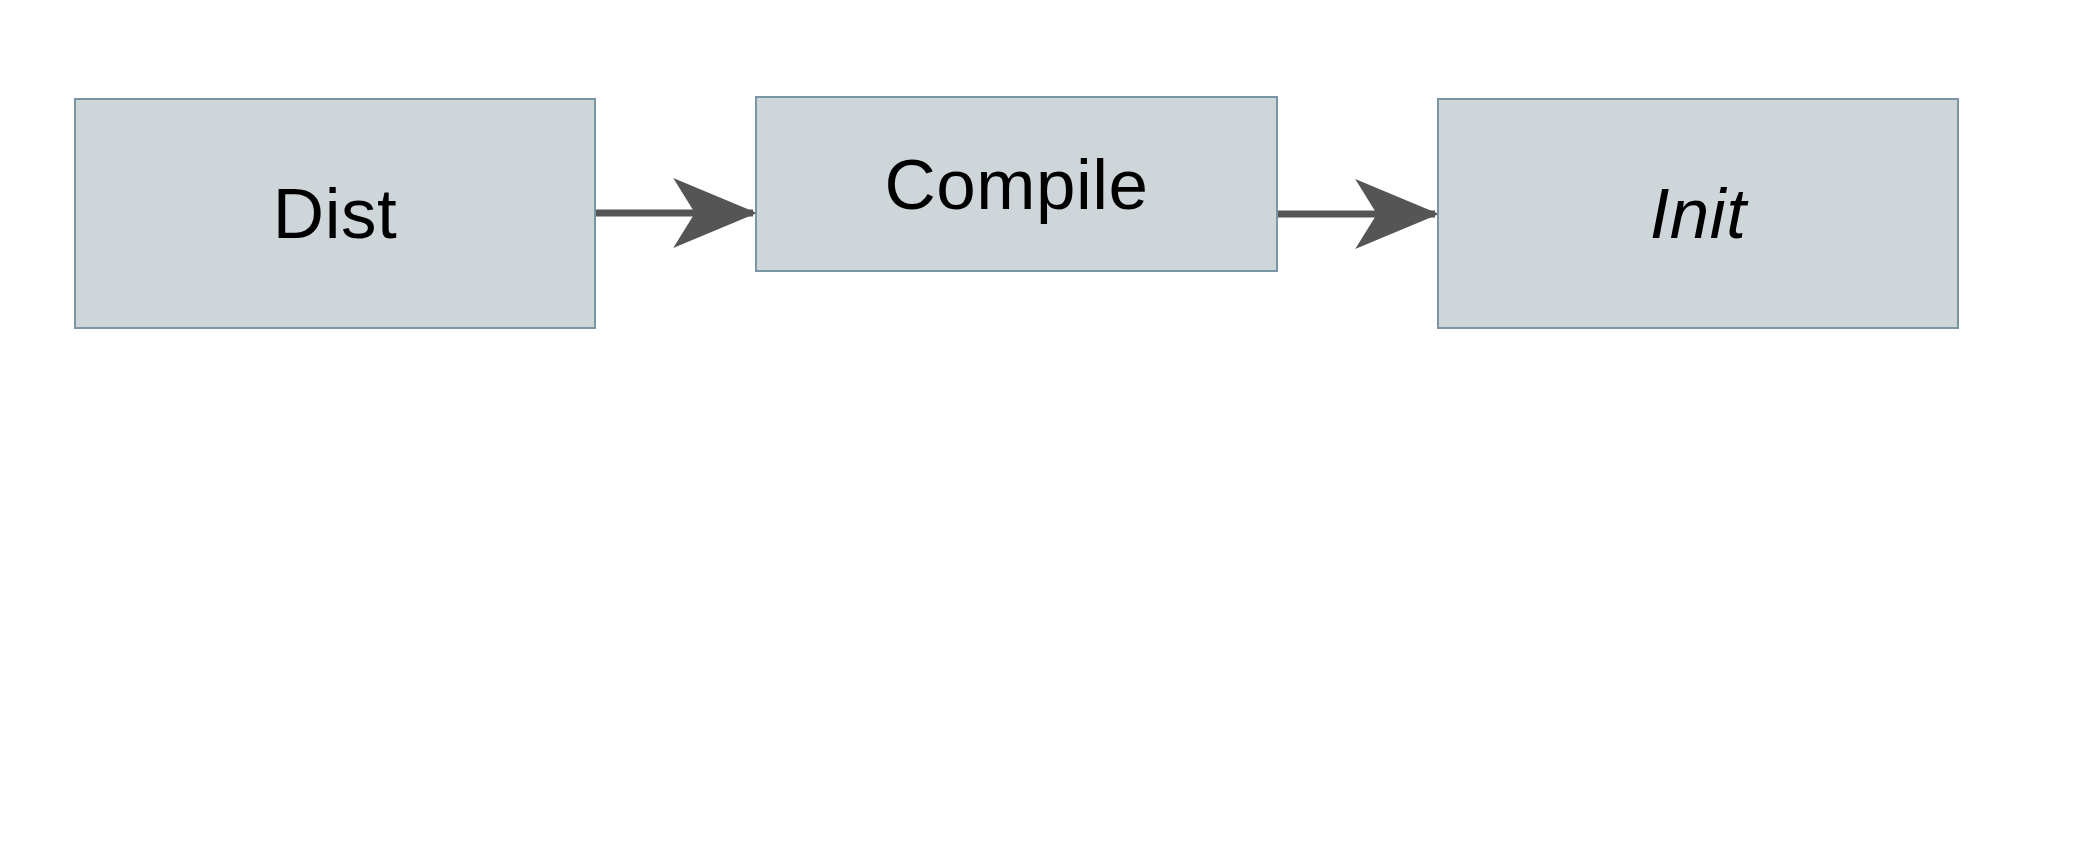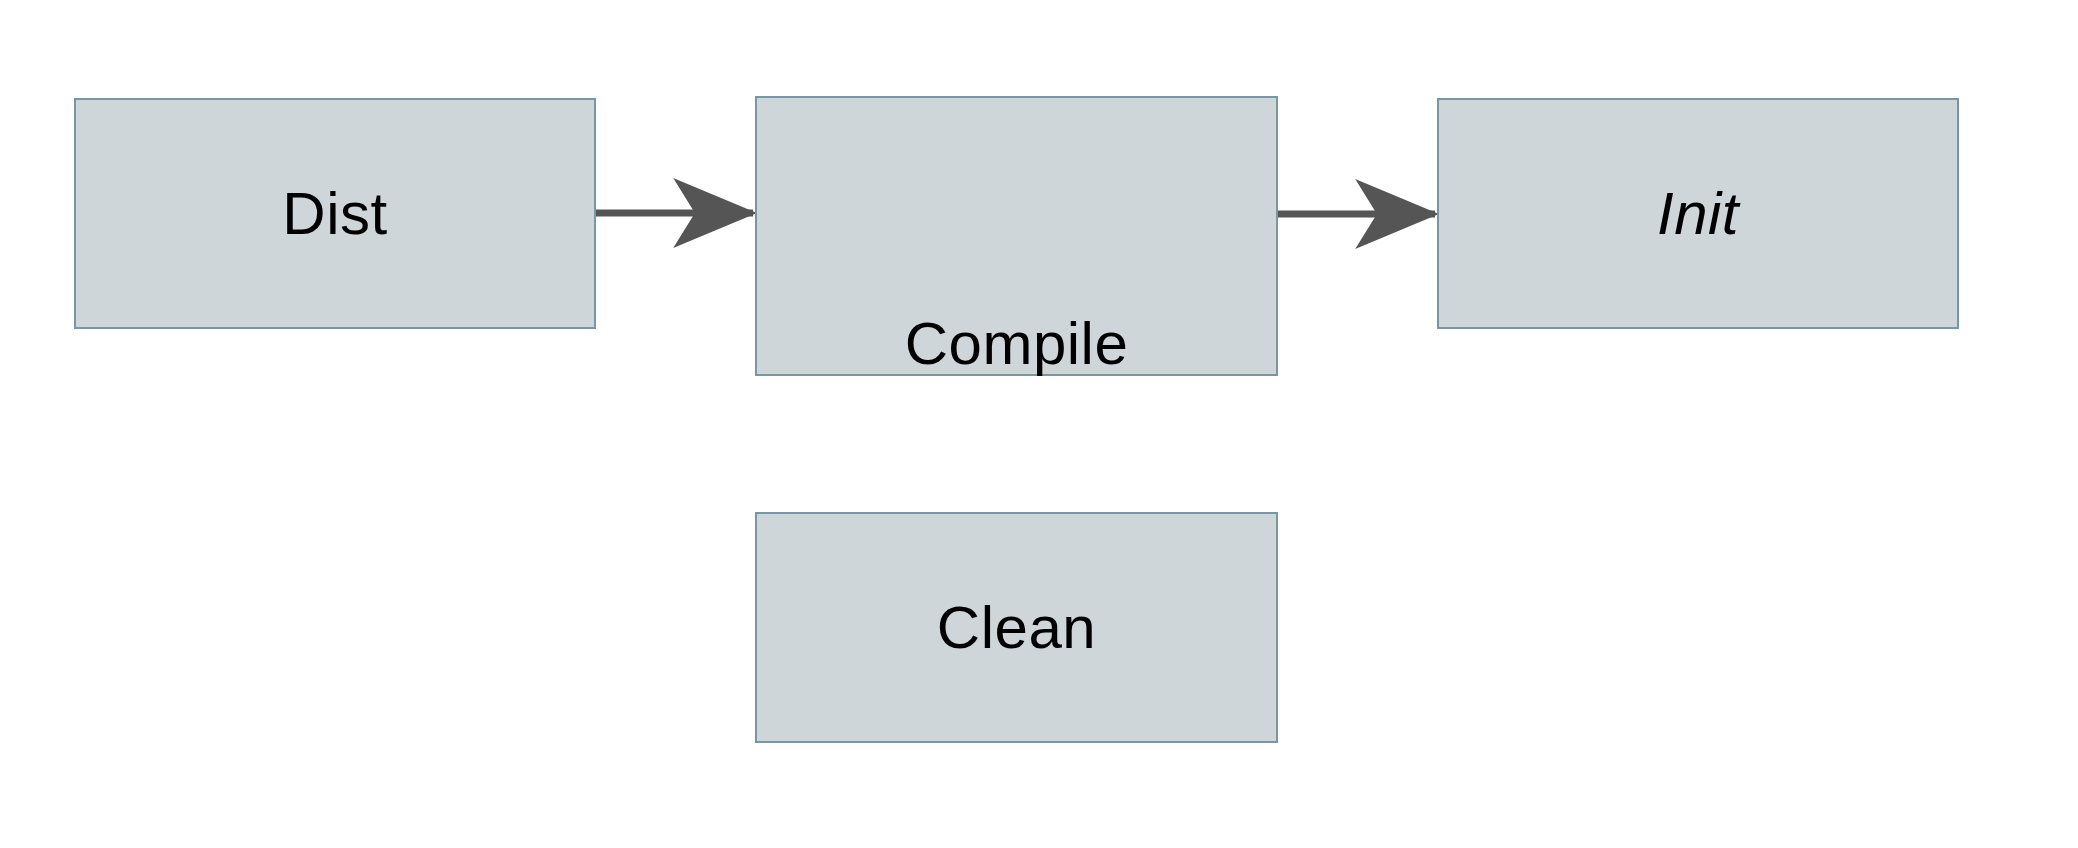--- a/index.html
+++ b/index.html
@@ -23,21 +23,21 @@
     box-sizing: border-box;
     background: #ced6d9;
     border: 2px solid #7a95a3;
     display: flex;
     align-items: center;
     justify-content: center;
   }
   .node-label {
     font-family: "Liberation Sans", sans-serif;
     font-weight: 300;
-    font-size: 60px;
+    font-size: 71px;
     line-height: 1;
     color: #000000;
     letter-spacing: 0.5px;
     white-space: nowrap;
     -webkit-font-smoothing: antialiased;
   }
   .edge-layer {
     position: absolute;
     left: 0;
     top: 0;
@@ -68,28 +68,25 @@
 
     <g>
       <line x1="1278" y1="214" x2="1435" y2="214" stroke="#555555" stroke-width="7" marker-end="url(#arrowhead)"></line>
     </g>
   </svg>
 
   <div class="node" style="left:74px; top:98px; width:522px; height:231px;">
     <span class="node-label">Dist</span>
   </div>
 
-  <div class="node" style="left:755px; top:96px; width:523px; height:280px;align-items:flex-end;">
+  <div class="node" style="left:755px; top:96px; width:523px; height:176px;">
     <span class="node-label">Compile</span>
   </div>
 
   <div class="node" style="left:1437px; top:98px; width:522px; height:231px;font-style:italic;">
     <span class="node-label">Init</span>
   </div>
 
-  <div class="node" style="left:755px; top:512px; width:523px; height:231px;">
-    <span class="node-label">Clean</span>
-  </div>
 
   <div class="edge-hit" style="left:596px; top:196px; width:157px;"></div>
   <div class="edge-hit" style="left:1278px; top:197px; width:157px;"></div>
 
 </div>
 
 </body></html>

